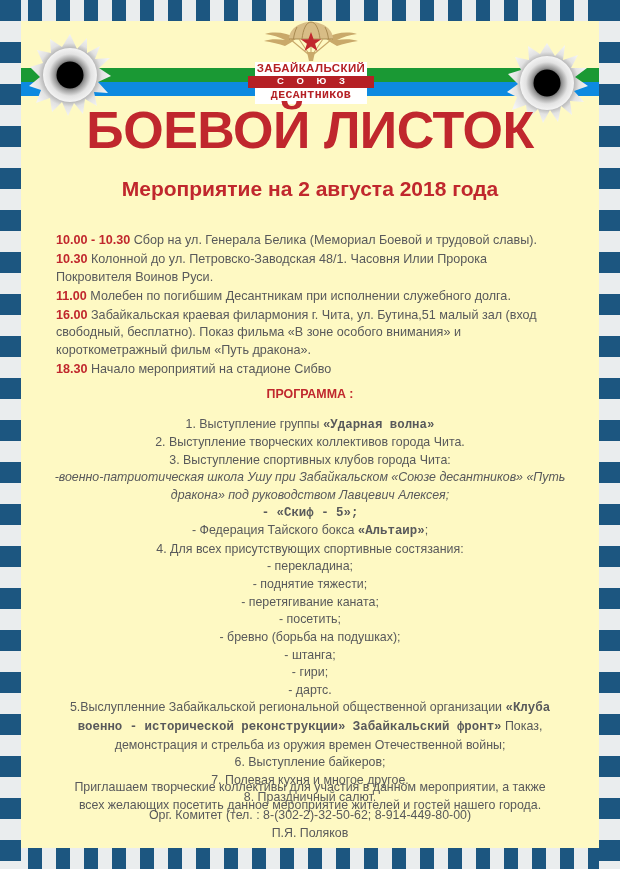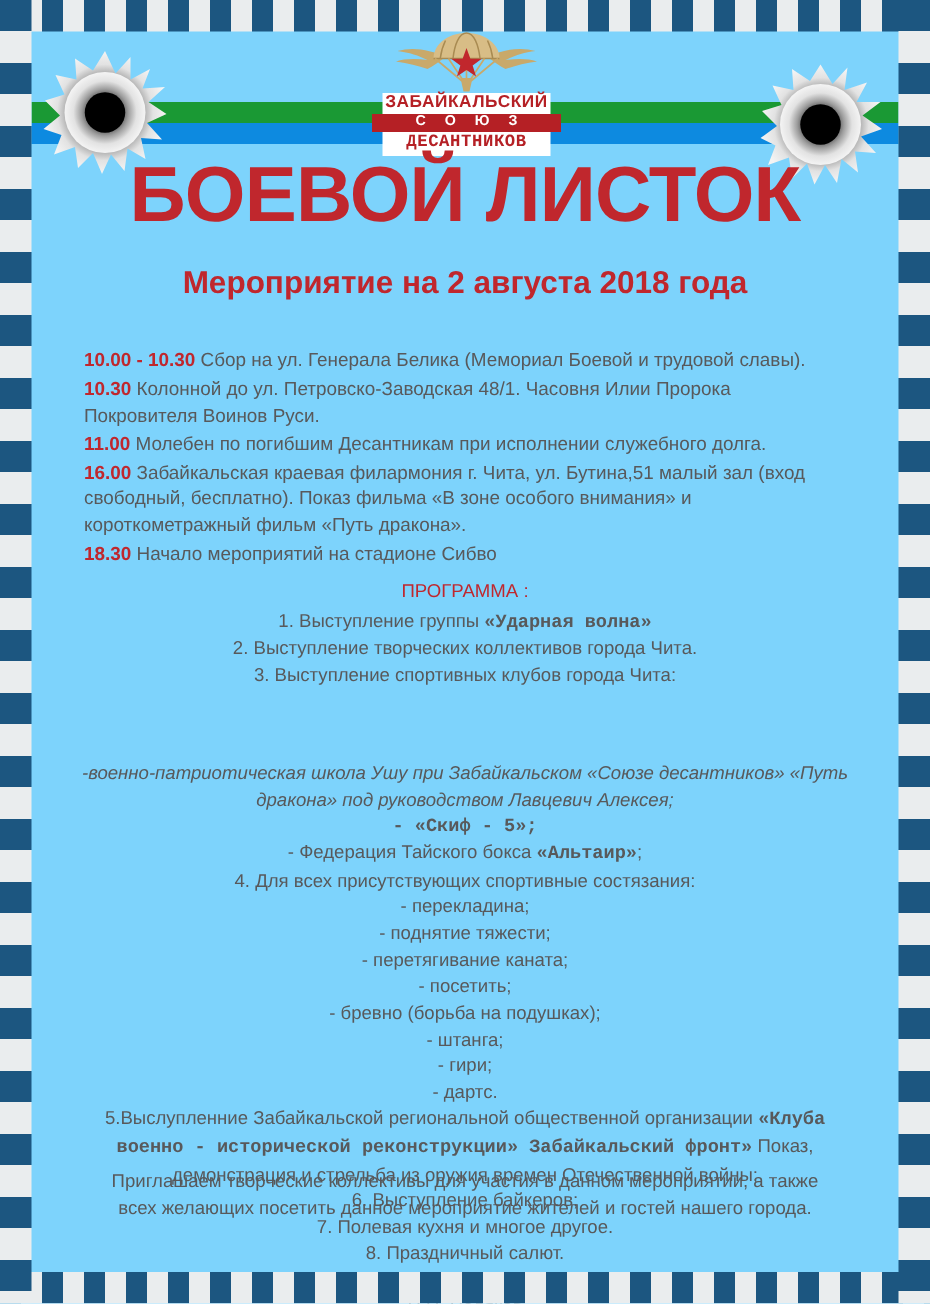--- a/index.html
+++ b/index.html
@@ -9,21 +9,21 @@
     background: #ffffff;
   }
   body {
     font-family: "Liberation Sans", "DejaVu Sans", sans-serif;
   }
 
   .poster {
     position: relative;
     width: 620px;
     height: 869px;
-    background: #7dd3fc;
+    background: #fef9c3;
     overflow: hidden;
     box-sizing: border-box;
   }
 
   
   .border-strip {
     position: absolute;
     z-index: 5;
   }
   .border-top {
@@ -189,26 +189,26 @@
     top: 386px;
     width: 520px;
     text-align: center;
     font-size: 12.4px;
     color: #58595b;
     line-height: 1.42;
     z-index: 4;
   }
   .program-heading {
     color: #c0272d;
-    font-weight: normal;
+    font-weight: bold;
     font-size: 12.4px;
-    margin-bottom: 2px;
+    margin-bottom: 12px;
   }
   .program-line { margin: 0; }
-  .pl-italic { font-style: italic; margin-top: 48px; }
+  .pl-italic { font-style: italic; }
   .pl-bold { font-weight: bold; font-family: Liberation Mono, monospace; }
 
   
   .invite {
     position: absolute;
     left: 62px;
     top: 779px;
     width: 496px;
     text-align: center;
     font-size: 12.4px;

